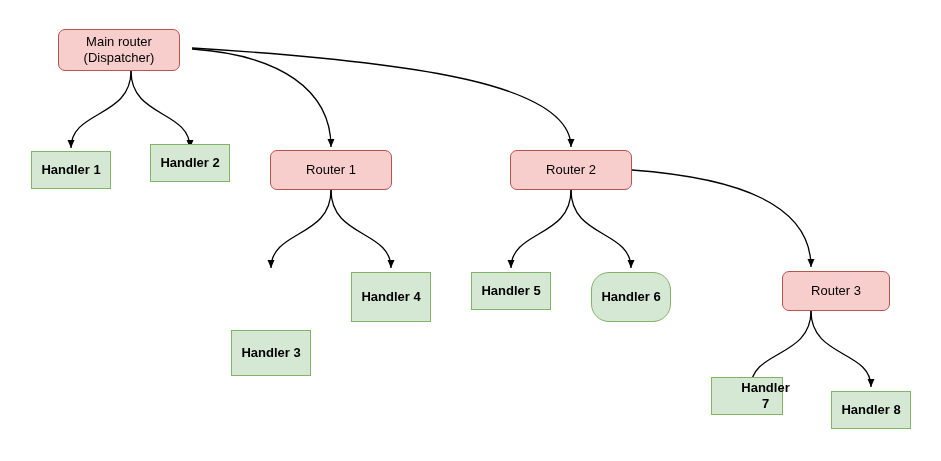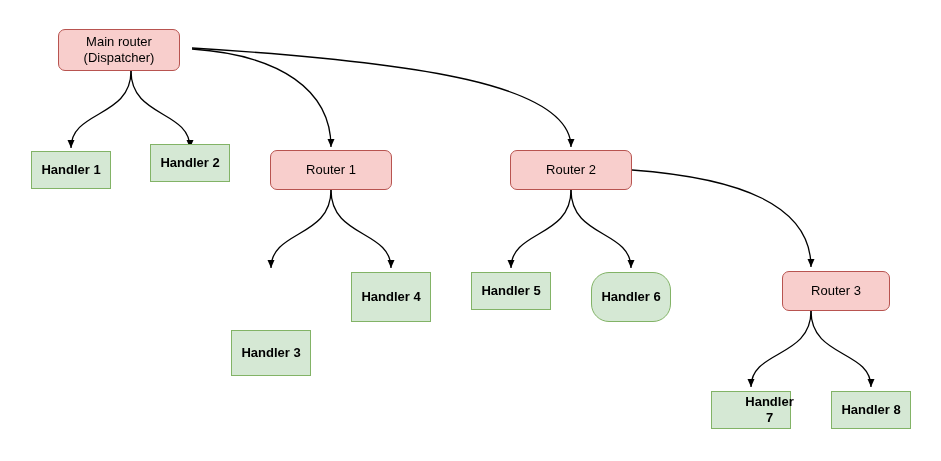--- a/index.html
+++ b/index.html
@@ -87,17 +87,17 @@
   <div class="node handler" style="left:231px; top:290px; width:80px; height:46px;margin-top:40px;">Handler 3</div>
 
   <div class="node handler" style="left:351px; top:272px; width:80px; height:50px;">Handler 4</div>
 
   <div class="node handler" style="left:471px; top:272px; width:80px; height:38px;">Handler 5</div>
 
   <div class="node handler" style="left:591px; top:272px; width:80px; height:50px;border-radius:18px;">Handler 6</div>
 
   <div class="node router" style="left:750px; top:271px; width:108px; height:40px;margin-left:32px;">Router 3</div>
 
-  <div class="node handler" style="left:711px; top:391px; width:80px; height:38px;padding-left:37px;">Handler 7</div>
+  <div class="node handler" style="left:711px; top:377px; width:72px; height:38px;padding-left:37px;">Handler 7</div>
 
   <div class="node handler" style="left:831px; top:391px; width:80px; height:38px;">Handler 8</div>
 
 </div>
 
 </body></html>

